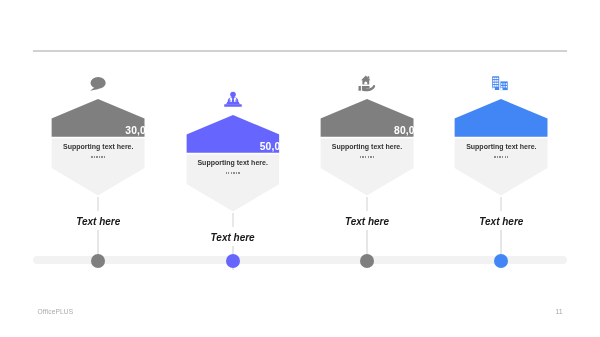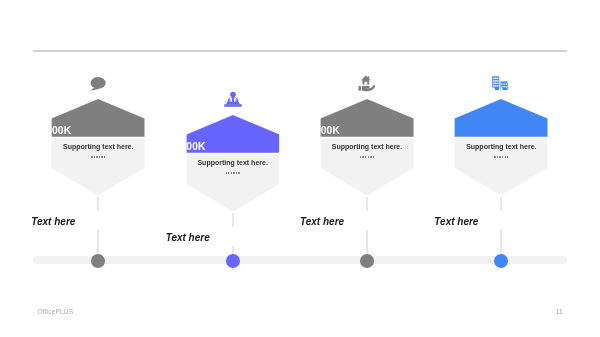--- a/index.html
+++ b/index.html
@@ -7,30 +7,30 @@
   .slide{position:absolute;left:0;top:0;width:600px;height:337px;}
   .divider{position:absolute;left:33px;top:50px;width:534px;height:2px;background:#d1d1d1;}
 
   .col{position:absolute;top:0;width:134px;height:337px;}
   .icon-wrap{position:absolute;top:70px;left:50%;transform:translateX(-50%);width:22px;height:22px;}
   .icon-wrap svg{display:block;width:22px;height:22px;}
 
   .hexwrap{position:absolute;top:99px;left:50%;transform:translateX(-50%);width:93.5px;height:97px;}
   .hexwrap svg{display:block;width:93.5px;height:97px;}
 
-  .hex-value{position:absolute;left:0;top:124.5px;width:134px;text-align:left;
+  .hex-value{position:absolute;left:0;top:124.5px;width:134px;text-align:right;
     font-size:10.3px;font-weight:bold;color:#ffffff;letter-spacing:0.15px;}
   .hex-support{position:absolute;left:0;top:142.5px;width:134px;text-align:center;
     font-size:7px;font-weight:bold;color:#333333;}
   .hex-dots{position:absolute;left:0;top:155.7px;width:134px;height:2px;
     display:flex;justify-content:center;align-items:flex-start;gap:1.2px;font-size:0;line-height:0;}
   .hex-dots i{display:block;width:1.4px;height:2.1px;background:#8c8c8c;flex:0 0 auto;}
   .hex-dots span{position:absolute;width:0;height:0;overflow:hidden;font-size:0;color:transparent;}
 
-  .label{position:absolute;top:215.5px;left:0;width:134px;text-align:left;
+  .label{position:absolute;top:215.5px;left:0;width:134px;text-align:center;
     font-weight:bold;font-style:italic;font-size:10px;color:#1a1a1a;}
 
   .conn-top{position:absolute;left:50%;margin-left:-1px;top:196.5px;width:2px;height:14px;background:#e8e8e8;}
   .conn-bot{position:absolute;left:50%;margin-left:-1px;top:230px;width:2px;height:24px;background:#e6e6e6;}
 
   .bar{position:absolute;left:33px;top:256px;width:534px;height:8px;background:#f2f2f2;border-radius:4px;}
   .dot{position:absolute;top:253.5px;left:50%;margin-left:-7px;width:14px;height:14px;border-radius:50%;}
 
   .footer-logo{position:absolute;left:37.5px;top:308px;font-size:6.6px;color:#a9a9a9;letter-spacing:0.15px;}
   .footer-page{position:absolute;left:555.5px;top:307.5px;font-size:7px;color:#a8a8a8;}

